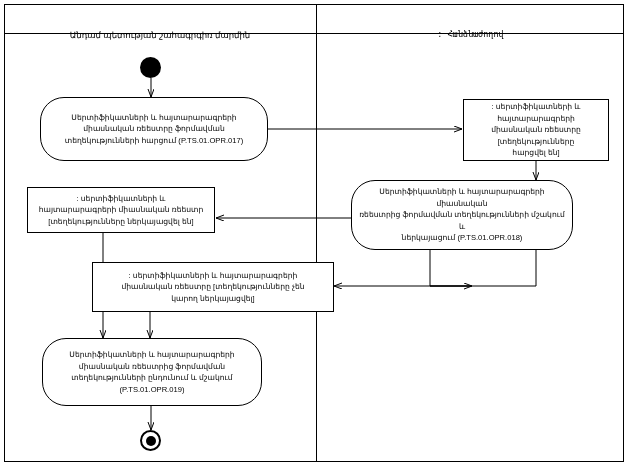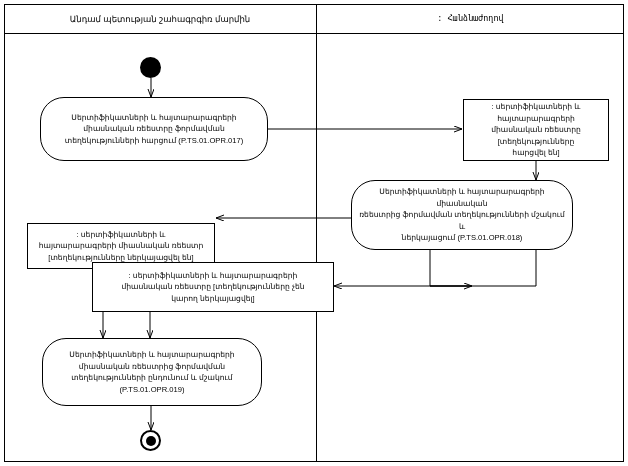--- a/index.html
+++ b/index.html
@@ -40,20 +40,21 @@
     height: 0;
     border-top: 1px solid #000;
   }
   .lane-title {
     position: absolute;
     text-align: center;
     font-size: 8.5px;
     color: #000;
     line-height: 12px;
     white-space: nowrap;
+    margin-top: 16px;
   }
   .node {
     position: absolute;
     box-sizing: border-box;
     border: 1px solid #000;
     background: #ffffff;
     font-size: 7.6px;
     line-height: 11.5px;
     color: #000;
     text-align: center;
@@ -155,21 +156,21 @@
 միասնական ռեեստրը [տեղեկությունները
 հարցվել են]</span>
   </div>
 
   <div class="node rounded" style="left:351px; top:180px; width:222px; height:70px;">
     <span class="txt">Սերտիֆիկատների և հայտարարագրերի միասնական
 ռեեստրից ֆորմավման տեղեկությունների մշակում և
 ներկայացում (P.TS.01.OPR.018)</span>
   </div>
 
-  <div class="node" style="left:27px; top:187px; width:188px; height:46px;margin-top:36px;">
+  <div class="node" style="left:27px; top:187px; width:188px; height:46px;">
     <span class="txt">: սերտիֆիկատների և
 հայտարարագրերի միասնական ռեեստր
 [տեղեկությունները ներկայացվել են]</span>
   </div>
 
   <div class="node" style="left:92px; top:262px; width:242px; height:50px;">
     <span class="txt">: սերտիֆիկատների և հայտարարագրերի
 միասնական ռեեստրը [տեղեկությունները չեն
 կարող ներկայացվել]</span>
   </div>

